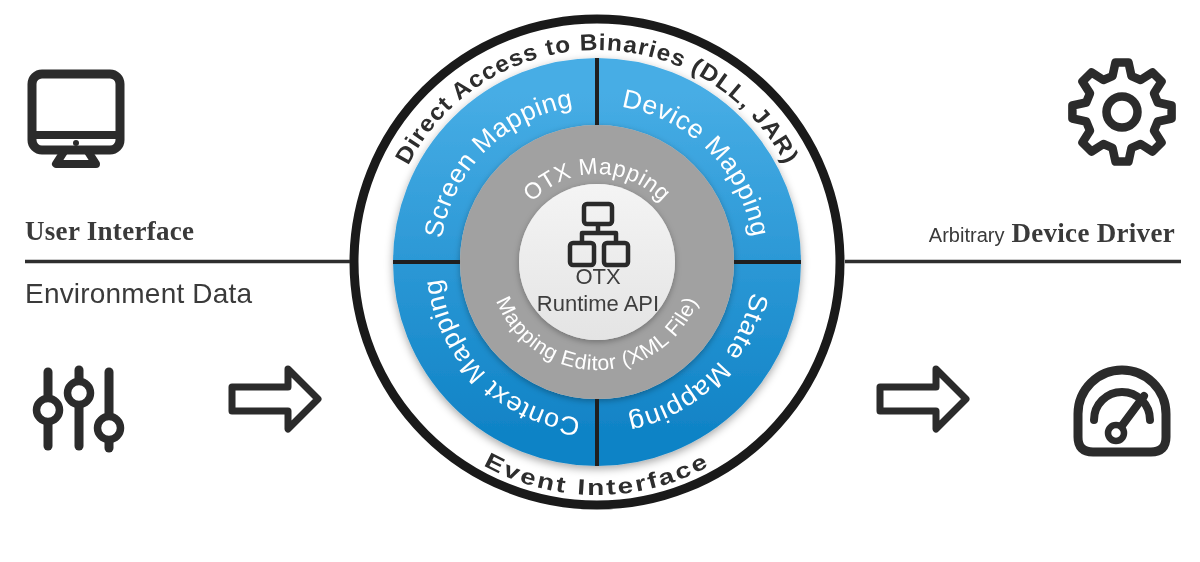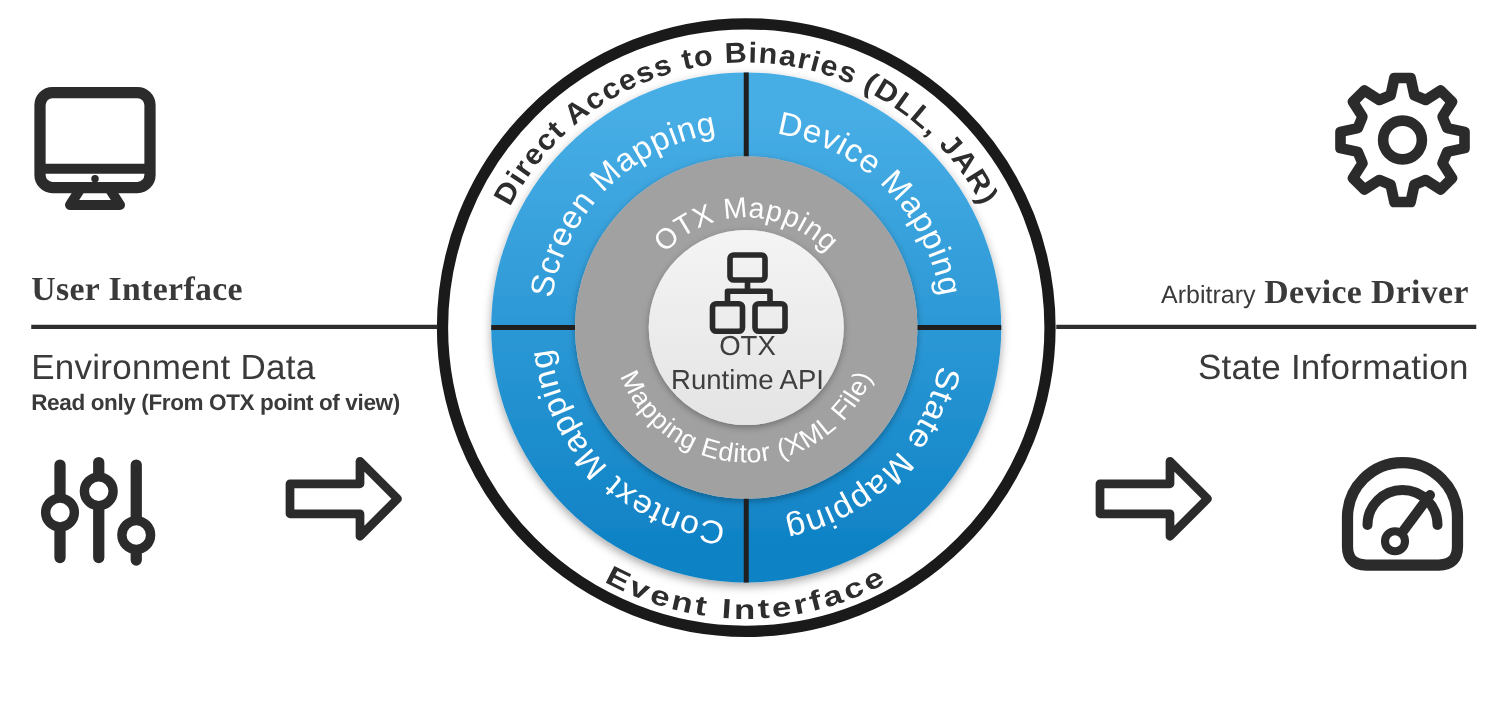--- a/index.html
+++ b/index.html
@@ -133,20 +133,18 @@
       <line x1="1118" y1="431" x2="1144" y2="396" stroke-width="8" stroke-linecap="round"></line>
       <circle cx="1116" cy="433" r="8" fill="#ffffff" stroke-width="6.5"></circle>
     </g>
 
     <path d="M 232 387 H 288 V 369 L 318 399 L 288 429 V 411 H 232 Z" fill="none" stroke="#2b2b2b" stroke-width="7" stroke-linejoin="round"></path>
     <path d="M 880 387 H 936 V 369 L 966 399 L 936 429 V 411 H 880 Z" fill="none" stroke="#2b2b2b" stroke-width="7" stroke-linejoin="round"></path>
   </svg>
 
   <div class="txt title" style="left:25px;top:218px;">User Interface</div>
   <div class="txt heading" style="left:25px;top:280px;">Environment Data</div>
-  <div class="txt note" style="left:25px;top:313px;">Read only (From OTX point of view)</div>
 
   <div class="txt right-block" style="top:220px;">
     <span class="prefix">Arbitrary</span><span class="title">Device Driver</span>
   </div>
-  <div class="txt heading right-block" style="top:280px;">State Information</div>
 
 </div>
 
 </body></html>

